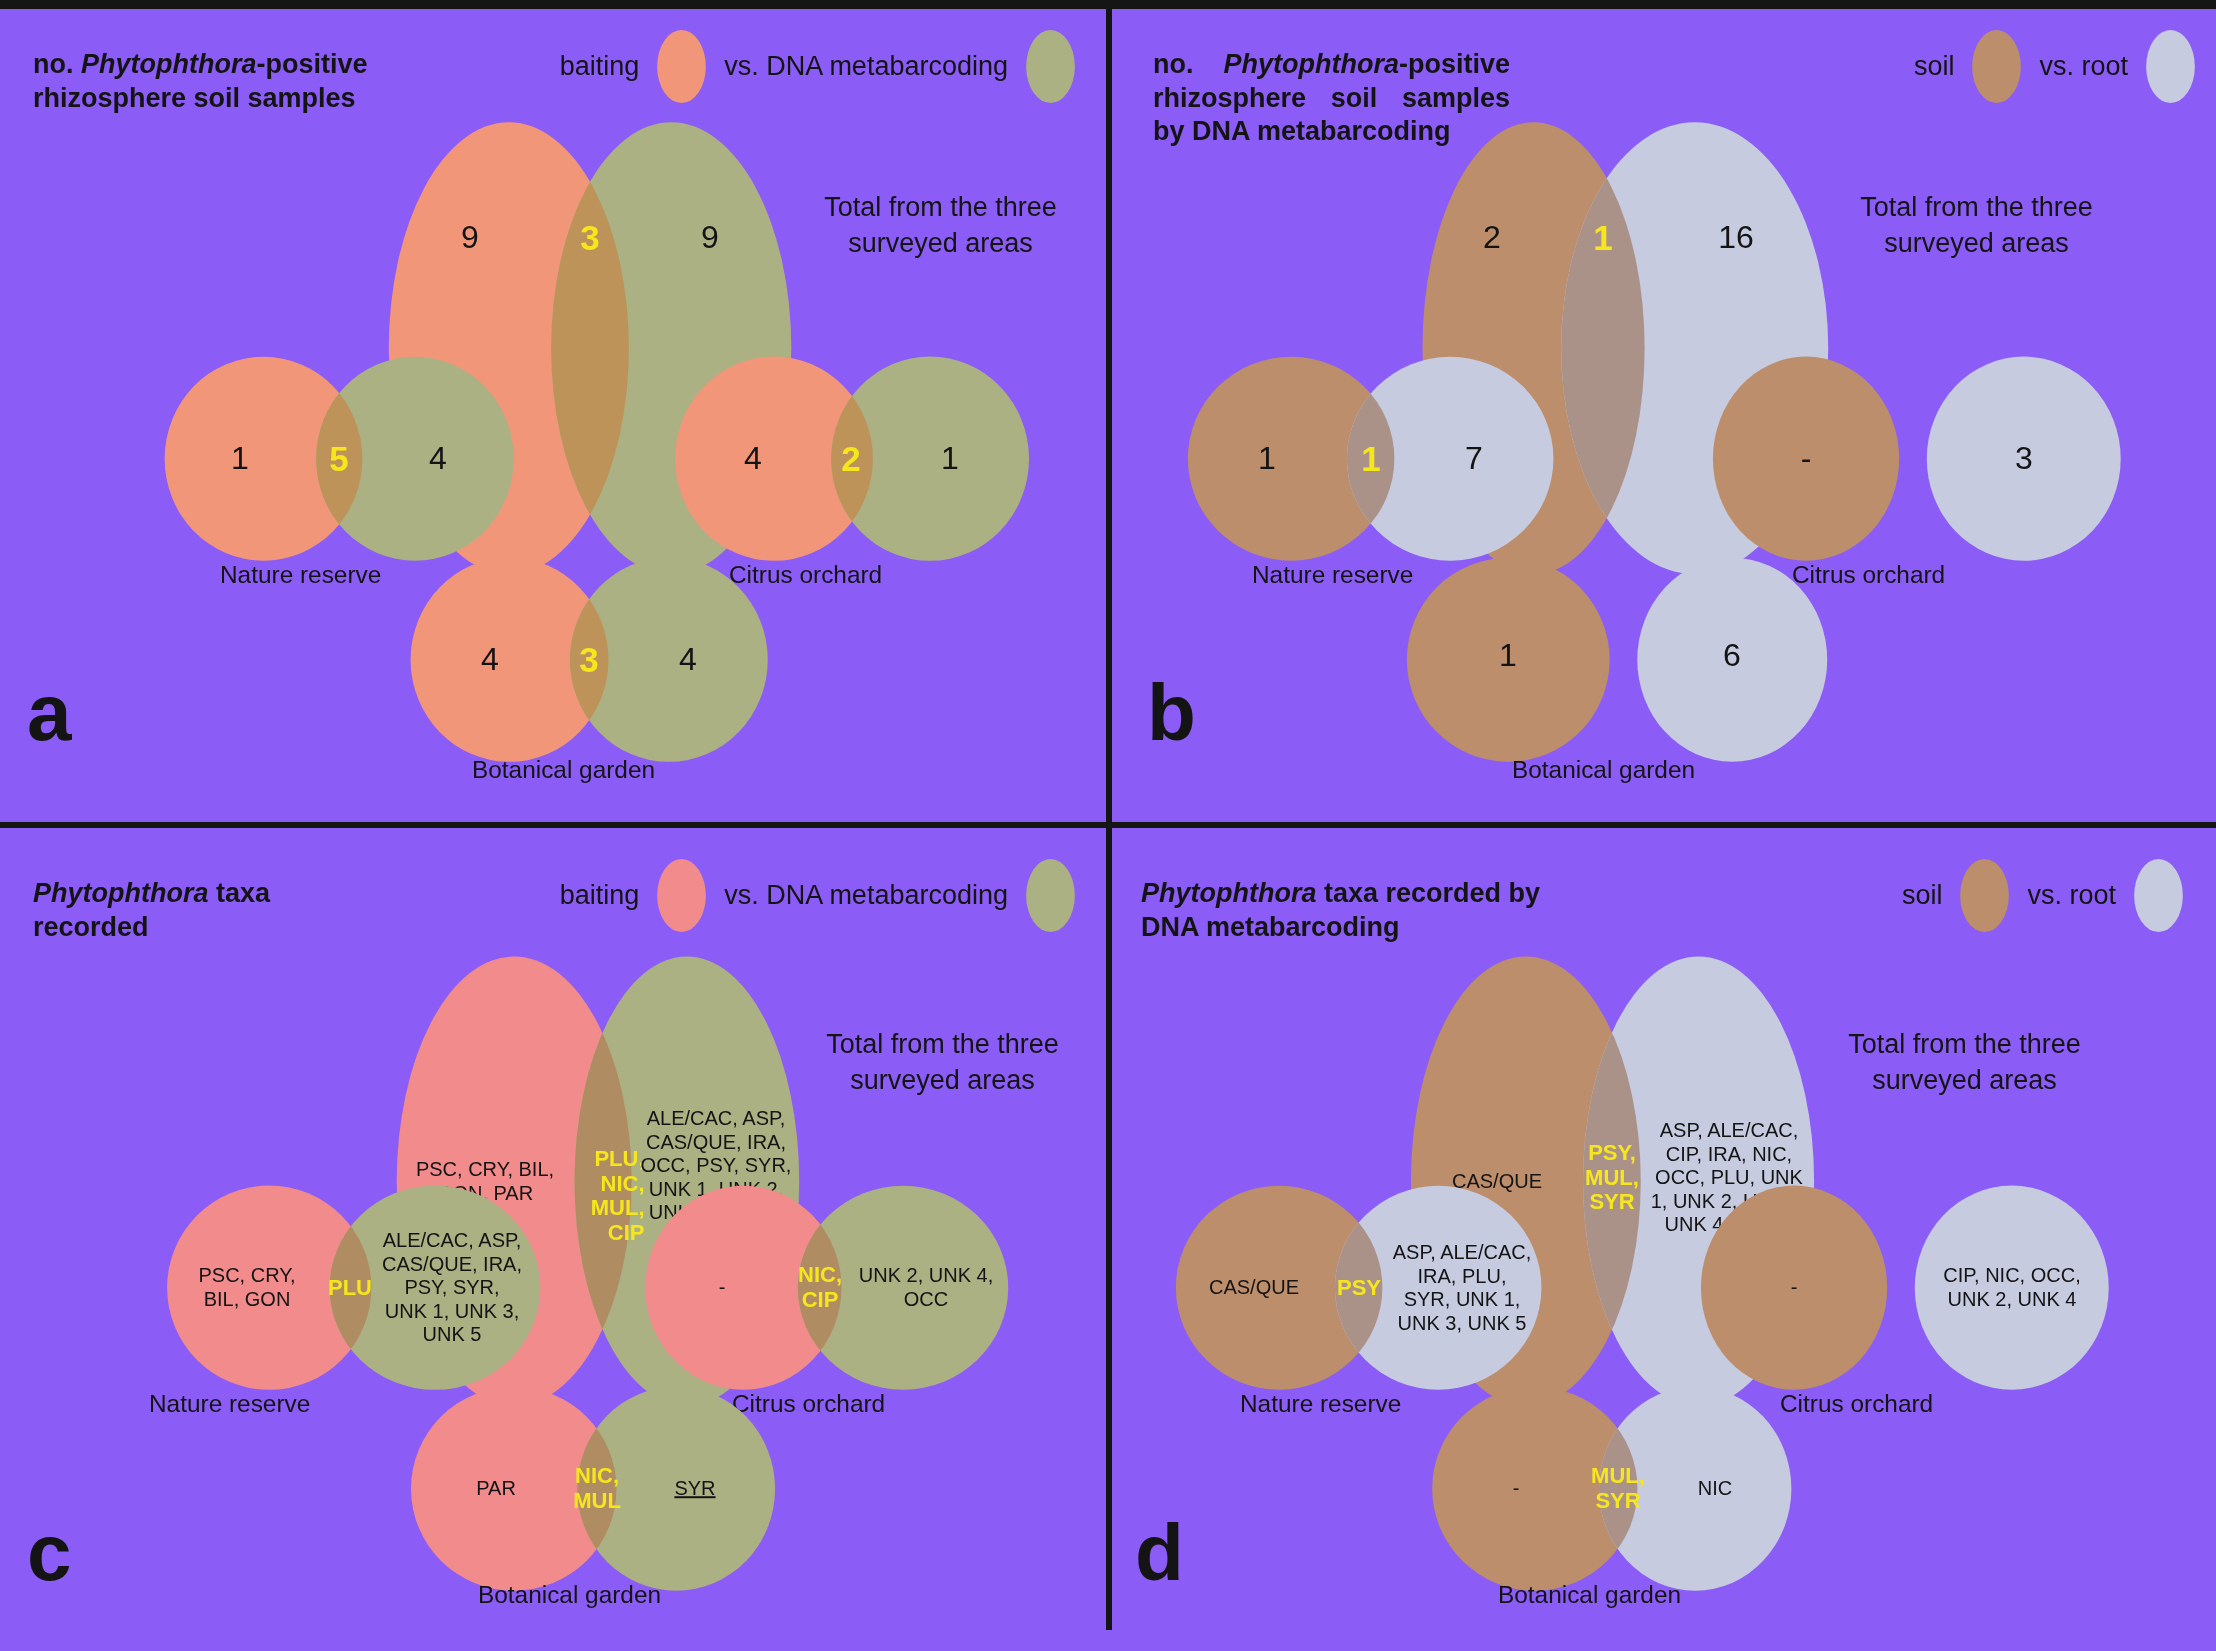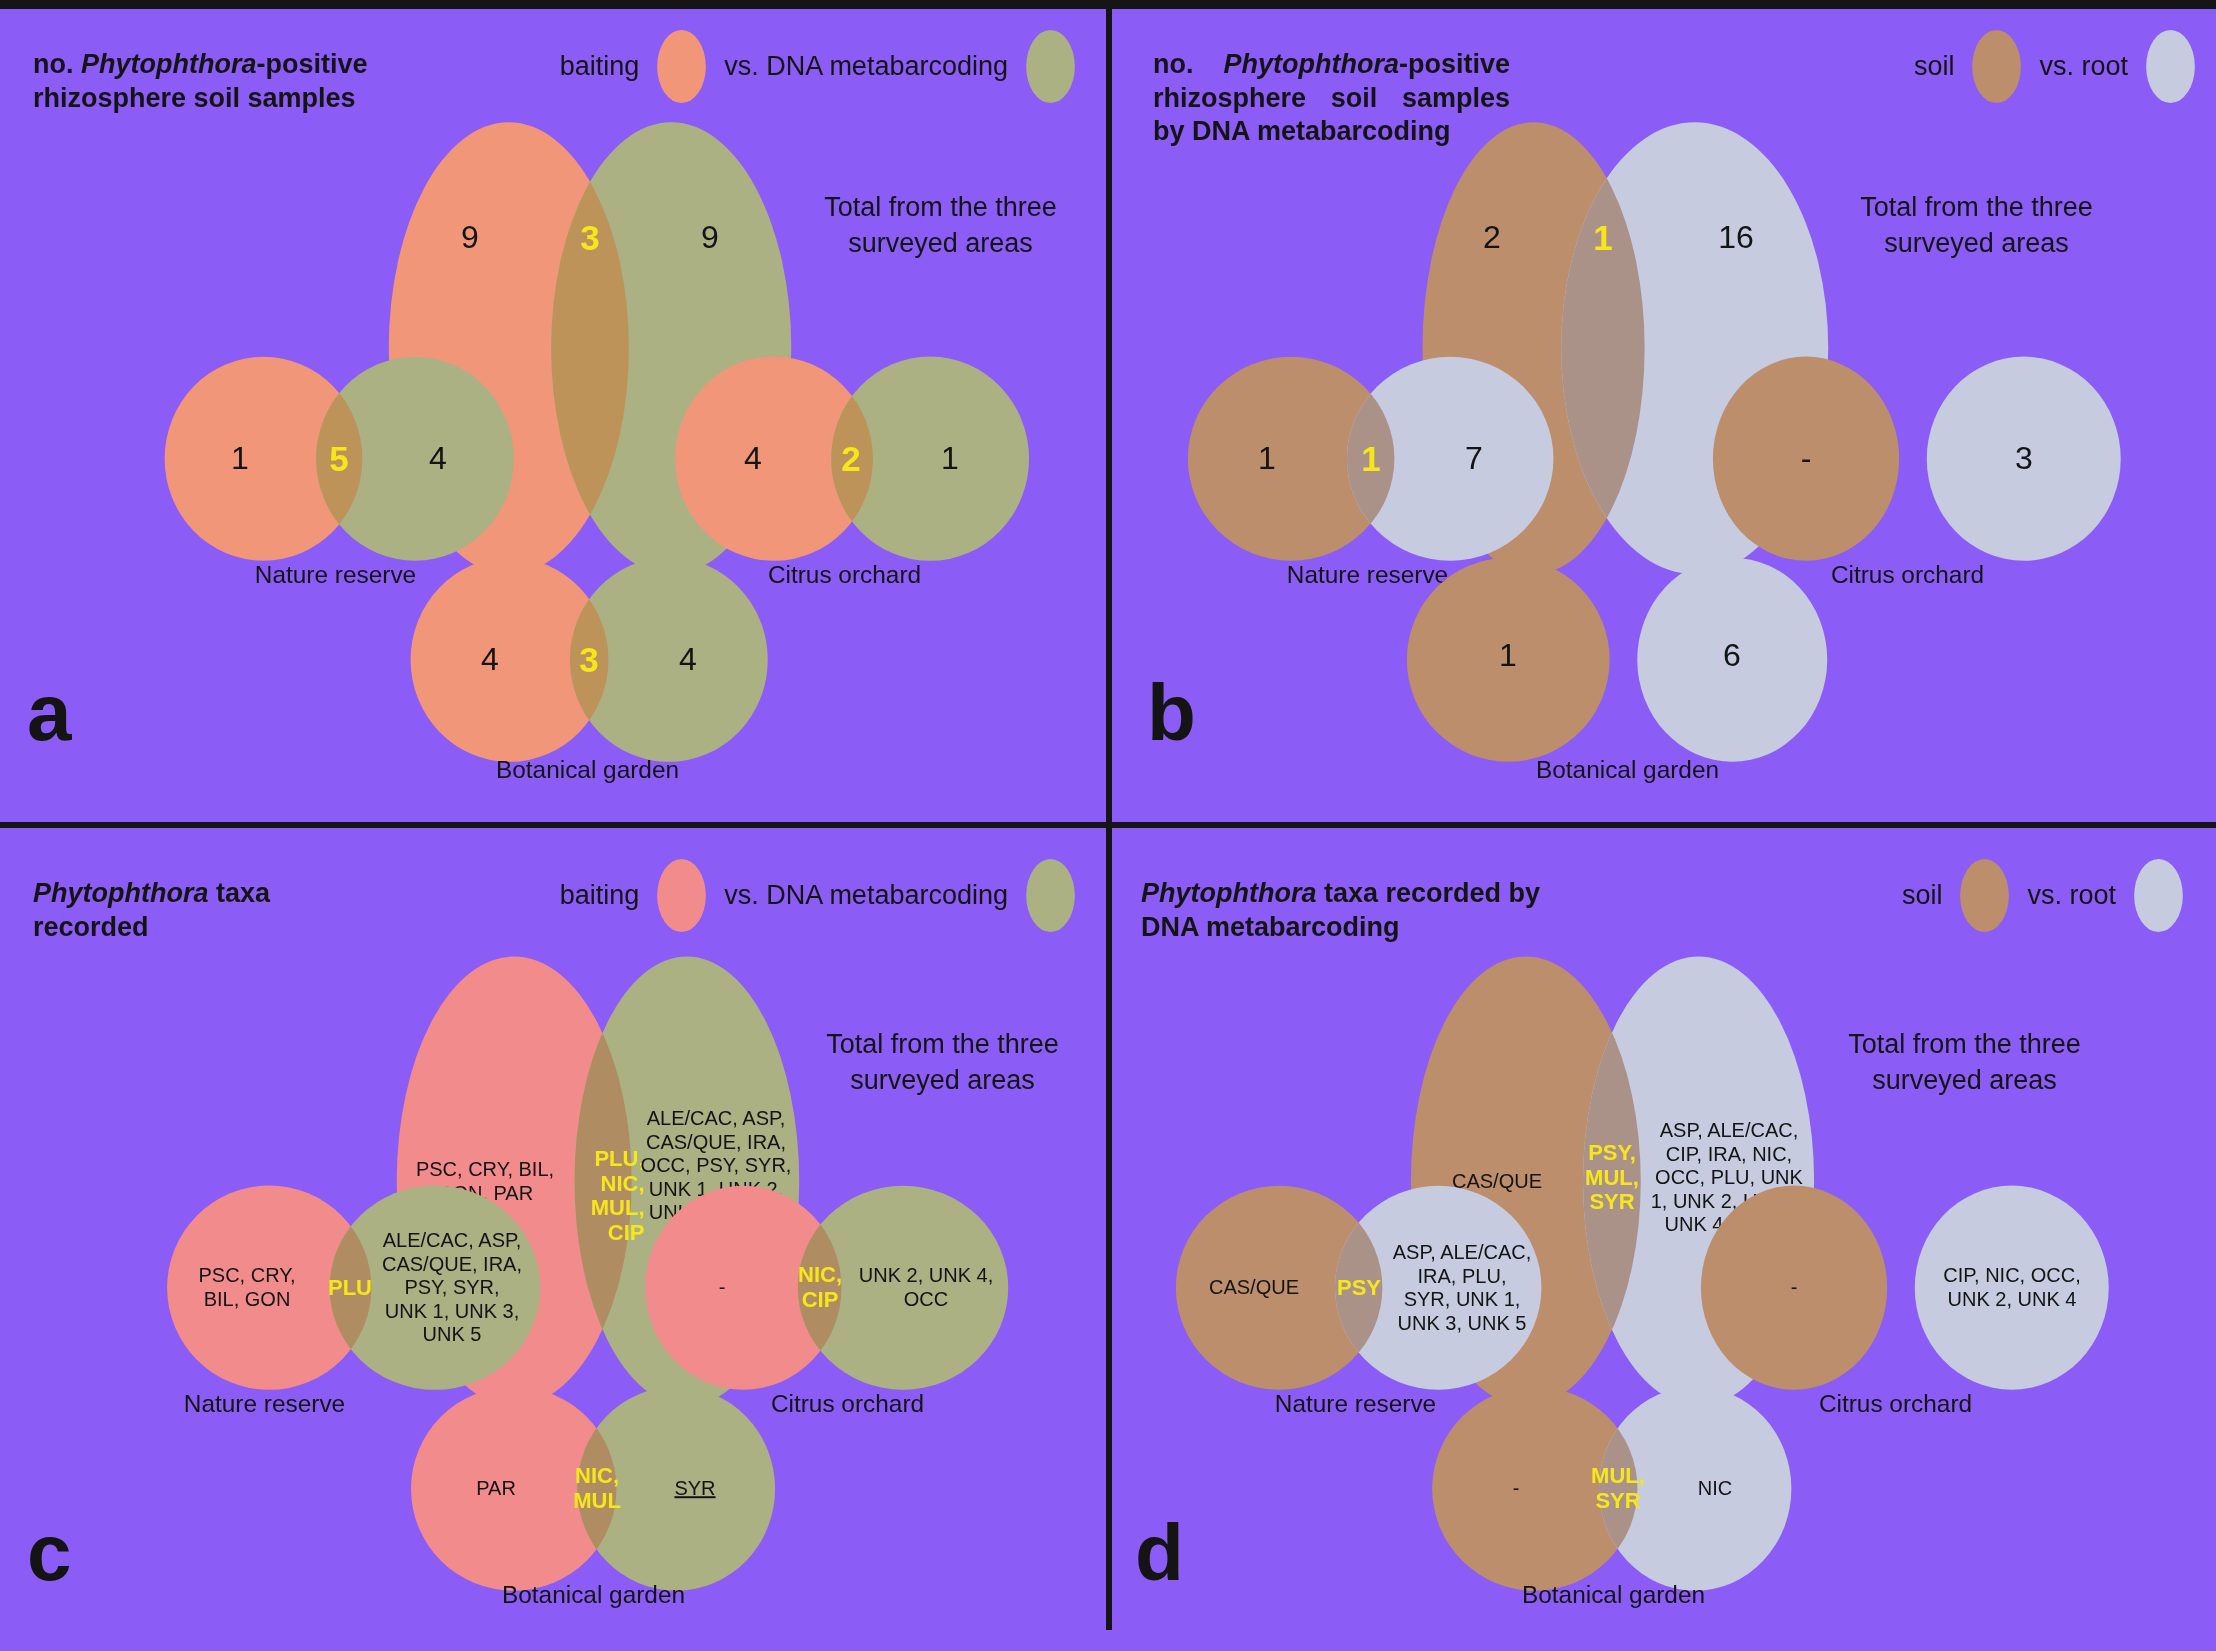--- a/index.html
+++ b/index.html
@@ -9,21 +9,21 @@
   .title{position:absolute;left:33px;top:26px;font-size:27px;font-weight:bold;line-height:1.24;}
   .title .it{font-style:italic;}
   .legend{position:absolute;top:29.5px;right:33px;display:flex;align-items:center;gap:18px;font-size:27px;white-space:nowrap;}
   .venn{position:absolute;}
   .venn svg{position:absolute;left:0;top:0;}
   .vtext{position:absolute;transform:translate(-50%,-50%);text-align:center;line-height:1.18;}
   .num{font-size:32px;}
   .ynum{font-size:35px;font-weight:bold;color:#f6e71d;}
   .taxa{font-size:20px;}
   .ytaxa{font-size:22px;font-weight:bold;color:#f6e71d;line-height:1.12;}
-  .area-label{position:absolute;width:231px;text-align:center;font-size:24.4px;}
+  .area-label{position:absolute;width:231px;font-size:24.4px;}
   .side-caption{position:absolute;width:283px;text-align:center;font-size:27px;line-height:1.32;}
   .letter{position:absolute;left:27px;font-size:80px;font-weight:bold;line-height:1;}
   .jt{text-align:justify;}
 </style>
 </head>
 <body>
 
 <div id="fig">
 
   <div class="bar" style="left:0;top:0;width:2216px;height:9px;"></div>

